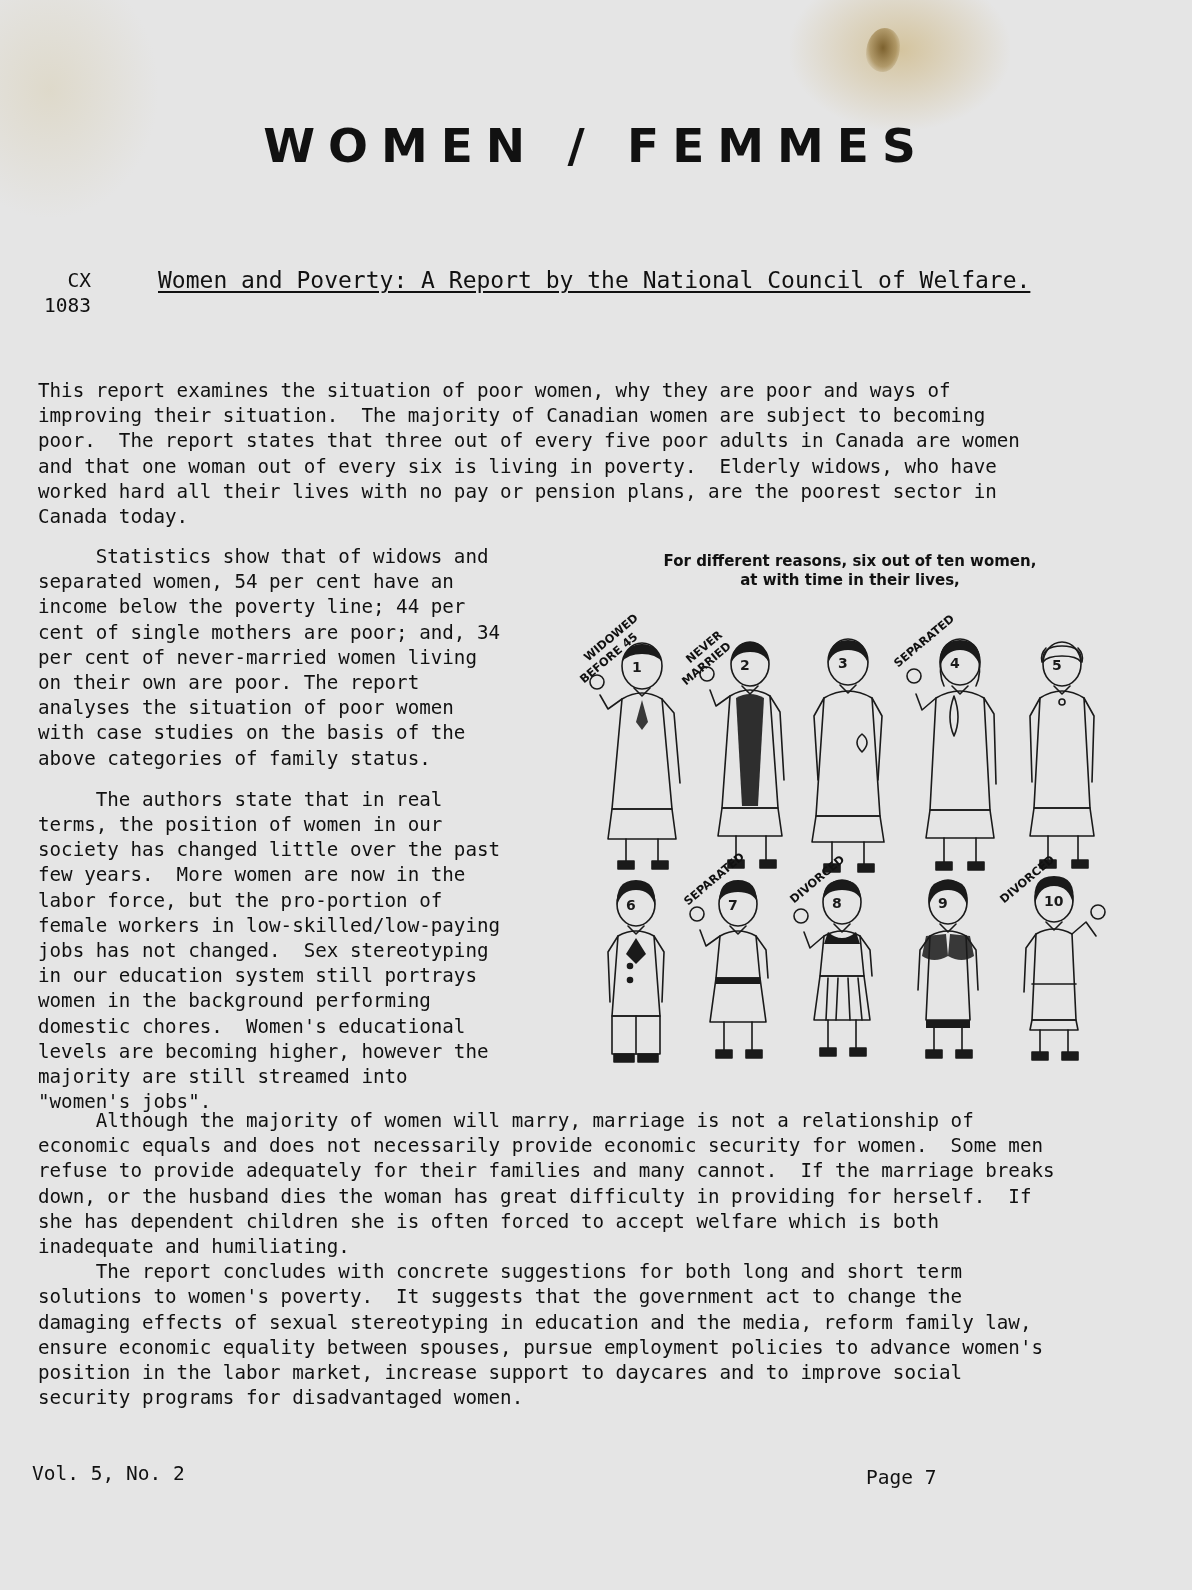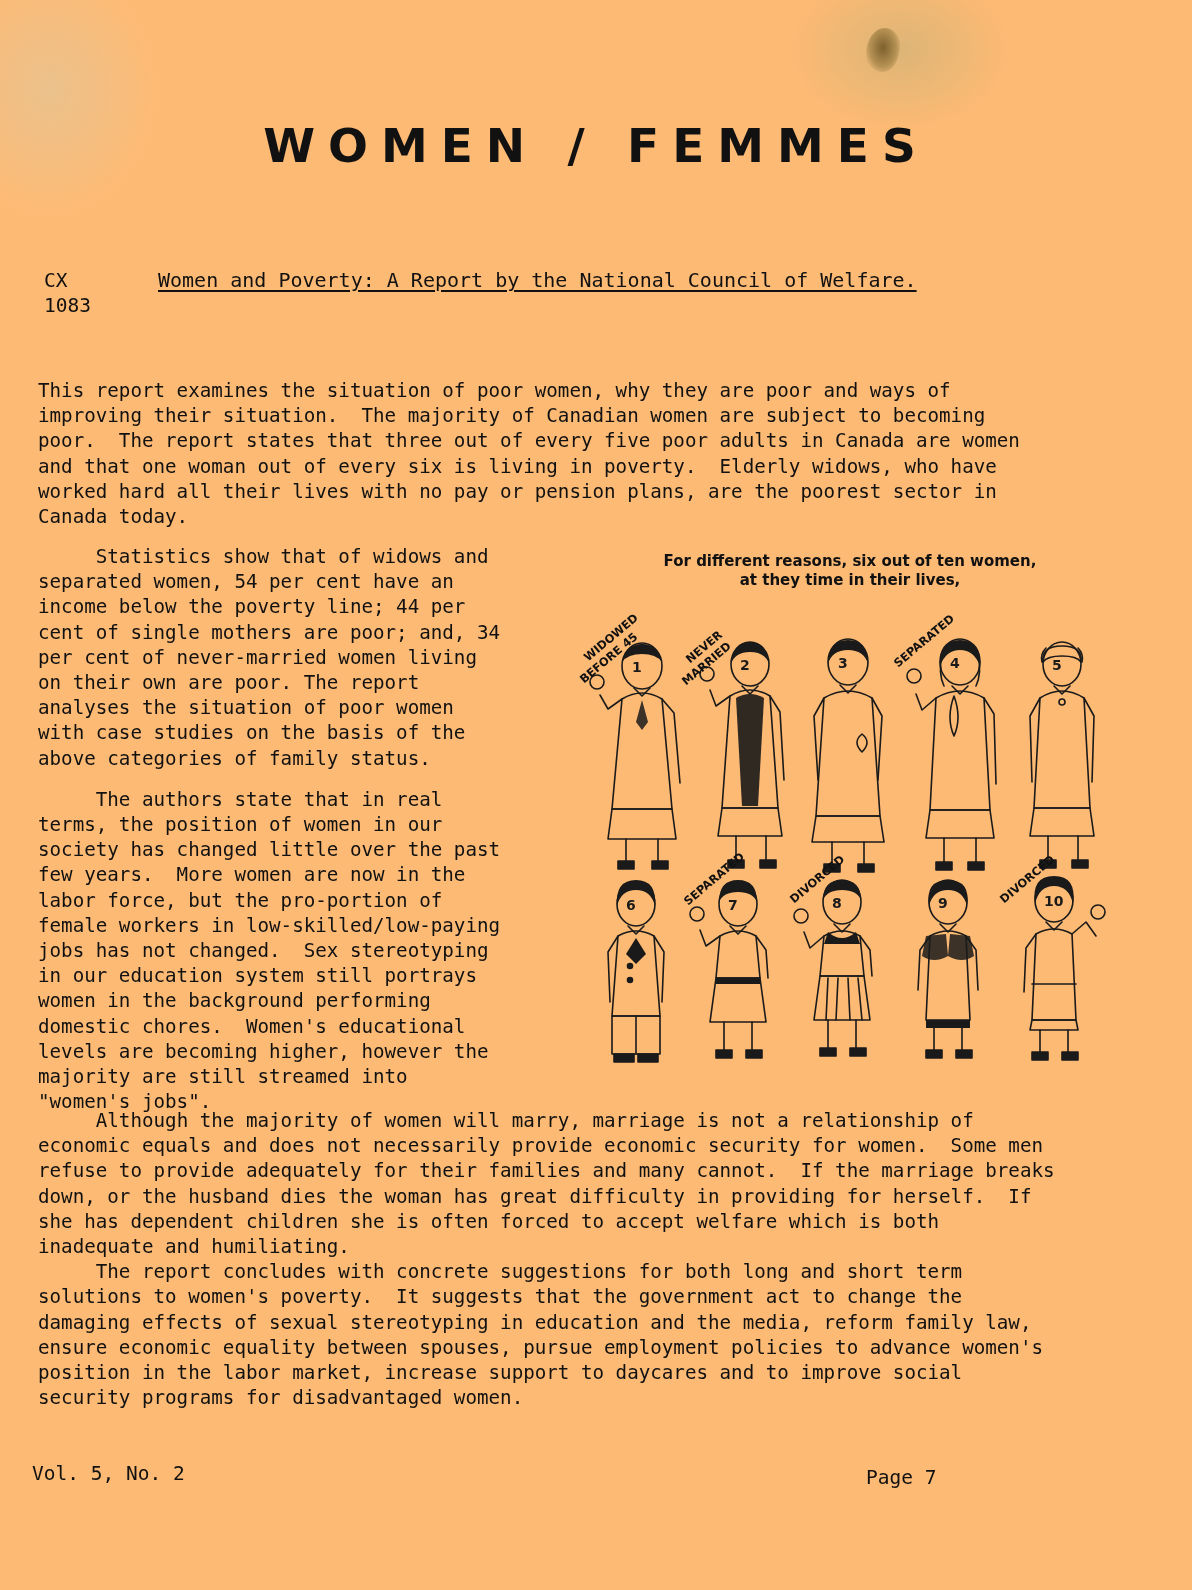--- a/index.html
+++ b/index.html
@@ -8,21 +8,21 @@
     background: #ffffff;
   }
   body {
     font-family: "DejaVu Sans Mono", monospace;
     color: #1a1a1a;
   }
   .page {
     position: relative;
     width: 1192px;
     height: 1590px;
-    background: #fdba74;
+    background: #e5e5e5;
     overflow: hidden;
   }
   
   .scan-stain-left {
     position: absolute;
     left: -60px; top: -40px;
     width: 220px; height: 260px;
     background: radial-gradient(ellipse at center, rgba(214,203,170,0.45) 0%, rgba(255,255,255,0) 70%);
     pointer-events: none;
   }
@@ -53,27 +53,28 @@
     letter-spacing: 13px;
     color: #111;
   }
 
   .cx-block {
     position: absolute;
     left: 44px; top: 268px;
     font-size: 19.5px;
     line-height: 25px;
     color: #111;
+    text-align: right;
   }
 
   .cite-block {
     position: absolute;
     left: 158px; top: 268px;
     width: 900px;
-    font-size: 20px;
+    font-size: 23px;
     line-height: 25px;
     color: #111;
   }
   .cite-title {
     text-decoration: underline;
     text-underline-offset: 3px;
   }
 
   .para {
     font-size: 19.2px;
@@ -173,21 +174,21 @@
   </div>
 
   <div class="col-left">
     <div class="para">     Statistics show that of widows and separated women, 54 per cent have an income below the poverty line; 44 per cent of single mothers are poor; and, 34 per cent of never-married women living on their own are poor. The report analyses the situation of poor women with case studies on the basis of the above categories of family status.</div>
     <div class="para">     The authors state that in real terms, the position of women in our society has changed little over the past few years.  More women are now in the labor force, but the pro-portion of female workers in low-skilled/low-paying jobs has not changed.  Sex stereotyping in our education system still portrays women in the background performing domestic chores.  Women's educational levels are becoming higher, however the majority are still streamed into "women's jobs".</div>
   </div>
 
   <div class="figure">
     <div class="fig-caption">
       <div>For different reasons, six out of ten women,</div>
-      <div>at they time in their lives,</div>
+      <div>at with time in their lives,</div>
     </div>
 
     <div class="fig-art">
       <svg width="560" height="470" viewBox="0 0 560 470">
         <g fill="none" stroke="#1a1a1a" stroke-width="1.6" stroke-linejoin="round" stroke-linecap="round">
 
           <g>
             <ellipse cx="72" cy="62" rx="20" ry="23"></ellipse>
             <path d="M52 58 q4 -18 20 -18 q16 0 20 18 q-6 -8 -20 -8 q-14 0 -20 8z" fill="#1a1a1a" stroke="none"></path>
             <path d="M64 84 l8 8 l8 -8"></path>

